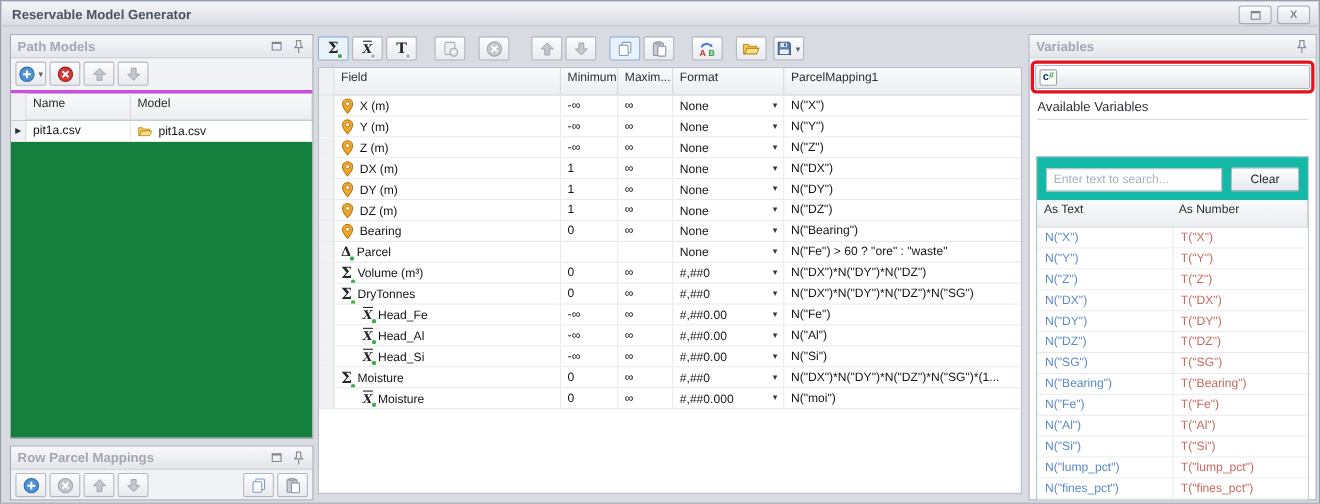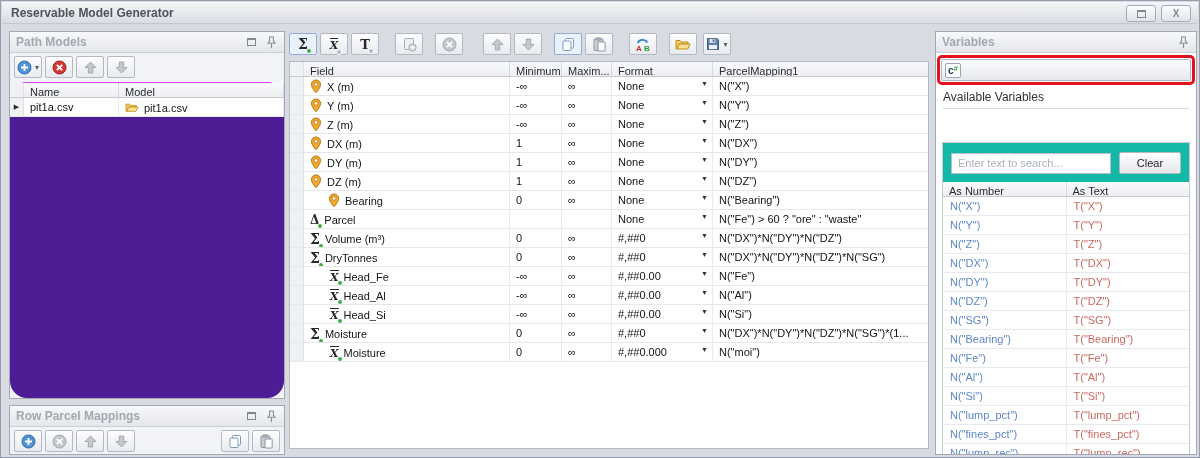--- a/index.html
+++ b/index.html
@@ -37,33 +37,33 @@
   .glyph.sig { font-size:14px; font-weight:bold; }
   .glyph.dl  { font-size:12px; font-weight:bold; }
   .glyph.tt  { font-size:13px; font-weight:bold; }
   .glyph .xbx { font-size:11px; font-style:italic; font-weight:bold; border-top:1.5px solid #26282c; padding-top:0px; }
   .dot { position:absolute; right:-4px; bottom:-2px; width:6px; height:6px; border-radius:50%; border:1px solid #fff; }
   .dot.g  { background:#3fae49; }
   .dot.gr { background:#b4b9c2; }
 
   
   .grid-head { display:flex; background:linear-gradient(#f9fafb,#eceef1); border-bottom:1px solid #c6cad1;
-    color:#2a2c30; font-size:11px; height:15px; }
+    color:#2a2c30; font-size:11px; height:25px; }
   .gc { padding:3px 4px 2px 6px; border-right:1px solid #d5d8dd; overflow:hidden; white-space:nowrap; }
   .grow { display:flex; height:19px; border-bottom:1px solid #e6e7ea; font-size:11px; color:#141418; background:#fff; }
   .grow .gc { border-right:1px solid #e9eaed; padding-top:3px; }
   .ind { width:14px; min-width:14px; background:#f0f1f3; border-right:1px solid #dcdee3 !important;
     padding:0 !important; display:flex; align-items:center; justify-content:center;
     font-size:7px; color:#2a2c30; }
   .fieldcell { display:flex; align-items:center; gap:5px; }
-  .fmtcell { display:flex; justify-content:space-between; }
+  .fmtcell { display:flex; align-items:center; justify-content:space-between; }
   .fmtcaret { font-size:7px; color:#33363c; margin-left:4px; }
 
   
-  #bm-grid-area { position:absolute; left:0; right:0; top:50px; bottom:0; background:#4c1d95; border-top:1px solid #d946ef;border-radius:17px; }
+  #bm-grid-area { position:absolute; left:0; right:0; top:50px; bottom:0; background:#15803d; border-top:3px solid #d946ef; }
 
   
   #fields-table { position:absolute; left:288px; top:60px; width:640px; height:388px;
     background:#fff; border:1px solid #b6bac2; overflow:hidden; }
 
   
   .cv-wrap { position:relative; margin:6px 5px 0 5px; }
   .cv-btn { width:100%; height:22px; border:1px solid #b3b8c2; border-radius:2px;
     background:linear-gradient(#fdfdfe,#e6e8ec); display:flex; align-items:center; font-size:11px; color:#1c1e22; }
   .cv-btn .lbl { flex:1; text-align:center; }
@@ -458,21 +458,21 @@
           <div class="gc" style="width: 52px;">1</div>
           <div class="gc" style="width: 50px;">∞</div>
           <div class="gc fmtcell" style="width: 101px;">
             <span>None</span>
             <span class="fmtcaret">▼</span>
           </div>
           <div class="gc" style="flex: 1 1 0%; border-right: none;">N("DZ")</div>
         </div>
         <div class="grow">
           <div class="gc ind"></div>
-          <div class="gc fieldcell" style="width: 206px; padding-left: 24px;">
+          <div class="gc fieldcell" style="width: 206px; padding-left: 6px;">
             <span>
               <svg width="12" height="15" viewBox="0 0 12 15">
                 <path d="M6 1C3.4 1 1.4 3 1.4 5.5 1.4 8.7 6 13.8 6 13.8S10.6 8.7 10.6 5.5C10.6 3 8.6 1 6 1Z" fill="#f2a72e" stroke="#b5790f" stroke-width="1"></path>
                 <circle cx="6" cy="5.4" r="1.9" fill="#fff7e8" stroke="#b5790f" stroke-width="0.8"></circle>
               </svg>
             </span>
             <span>Bearing</span>
           </div>
           <div class="gc" style="width: 52px;">0</div>
           <div class="gc" style="width: 50px;">∞</div>
@@ -615,22 +615,22 @@
       <div class="cv-annot"></div>
     </div>
     <div class="avail-cap">Available Variables</div>
     <div id="vgroup">
       <div class="searchrow">
         <input class="searchbox" placeholder="Enter text to search..." style="">
         <button class="clearbtn">Clear</button>
       </div>
       <div id="vtable">
         <div class="grid-head">
+          <div class="gc" style="flex:1; border-right:none">As Text</div>
           <div class="gc" style="flex:1">As Number</div>
-          <div class="gc" style="flex:1; border-right:none">As Text</div>
         </div>
         <div id="var-rows">
             <div class="vrow">
               <div class="vc n">N("X")</div>
               <div class="vc t" style="border-right: none;">T("X")</div>
             </div>
             <div class="vrow">
               <div class="vc n">N("Y")</div>
               <div class="vc t" style="border-right: none;">T("Y")</div>
             </div>

